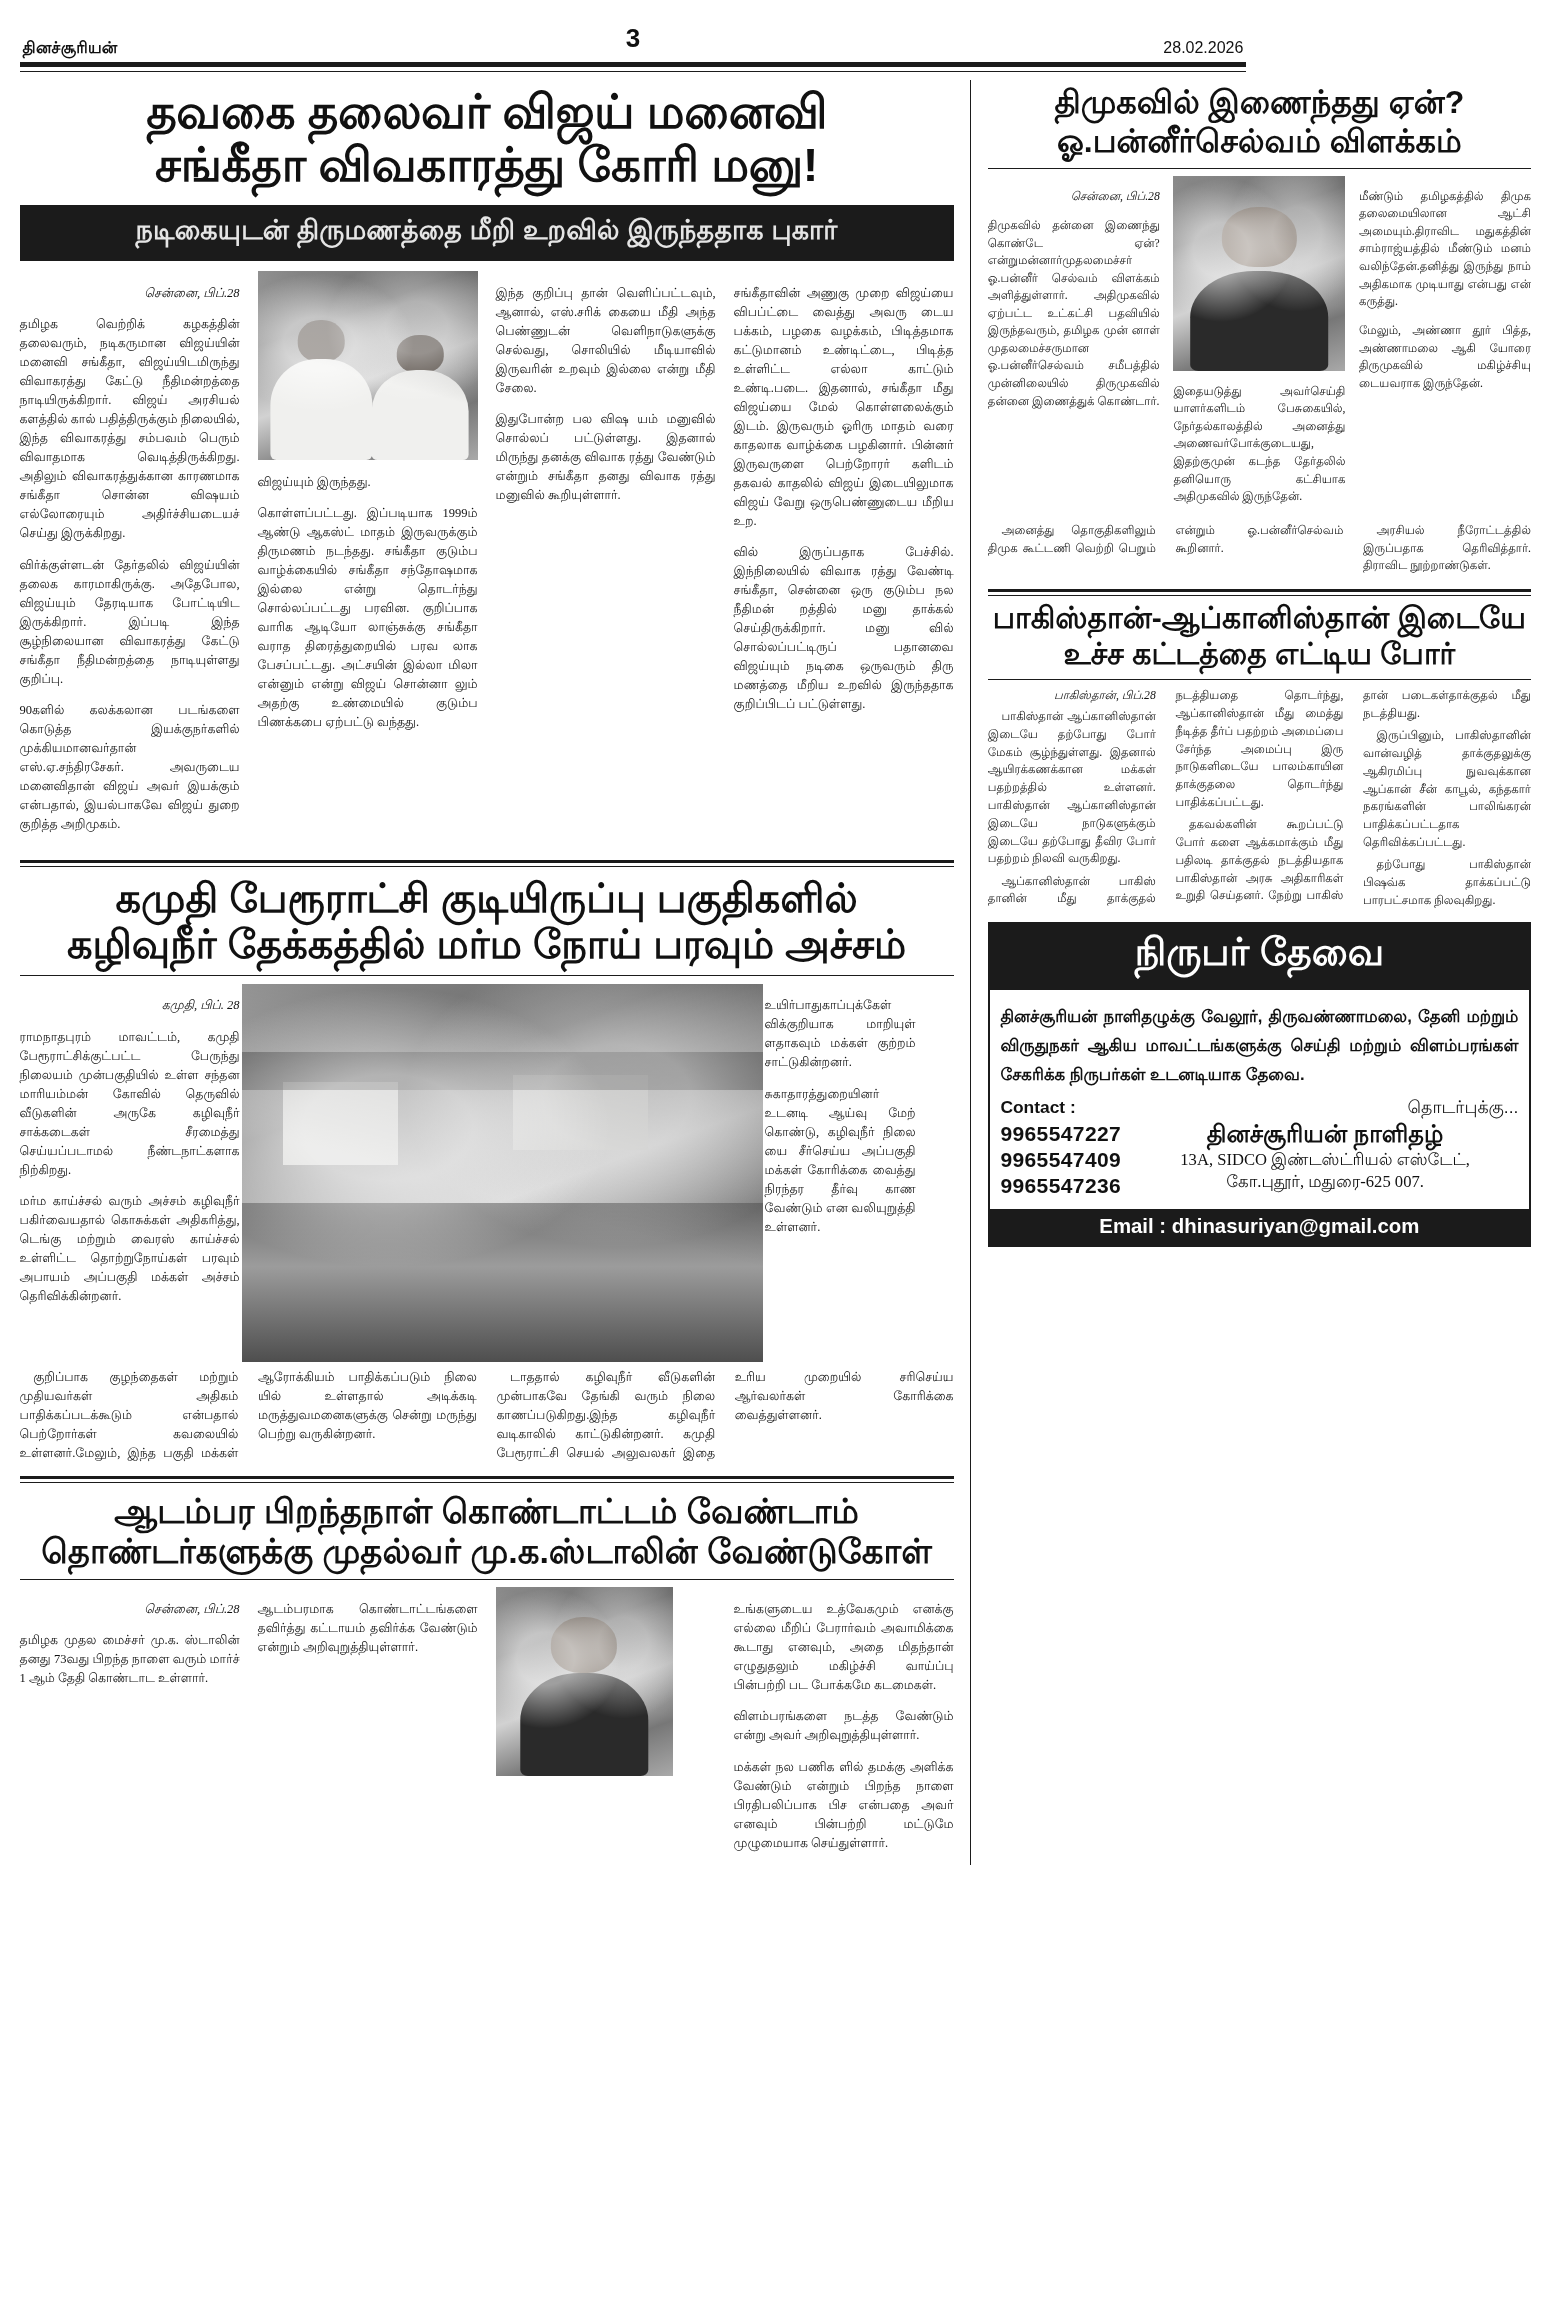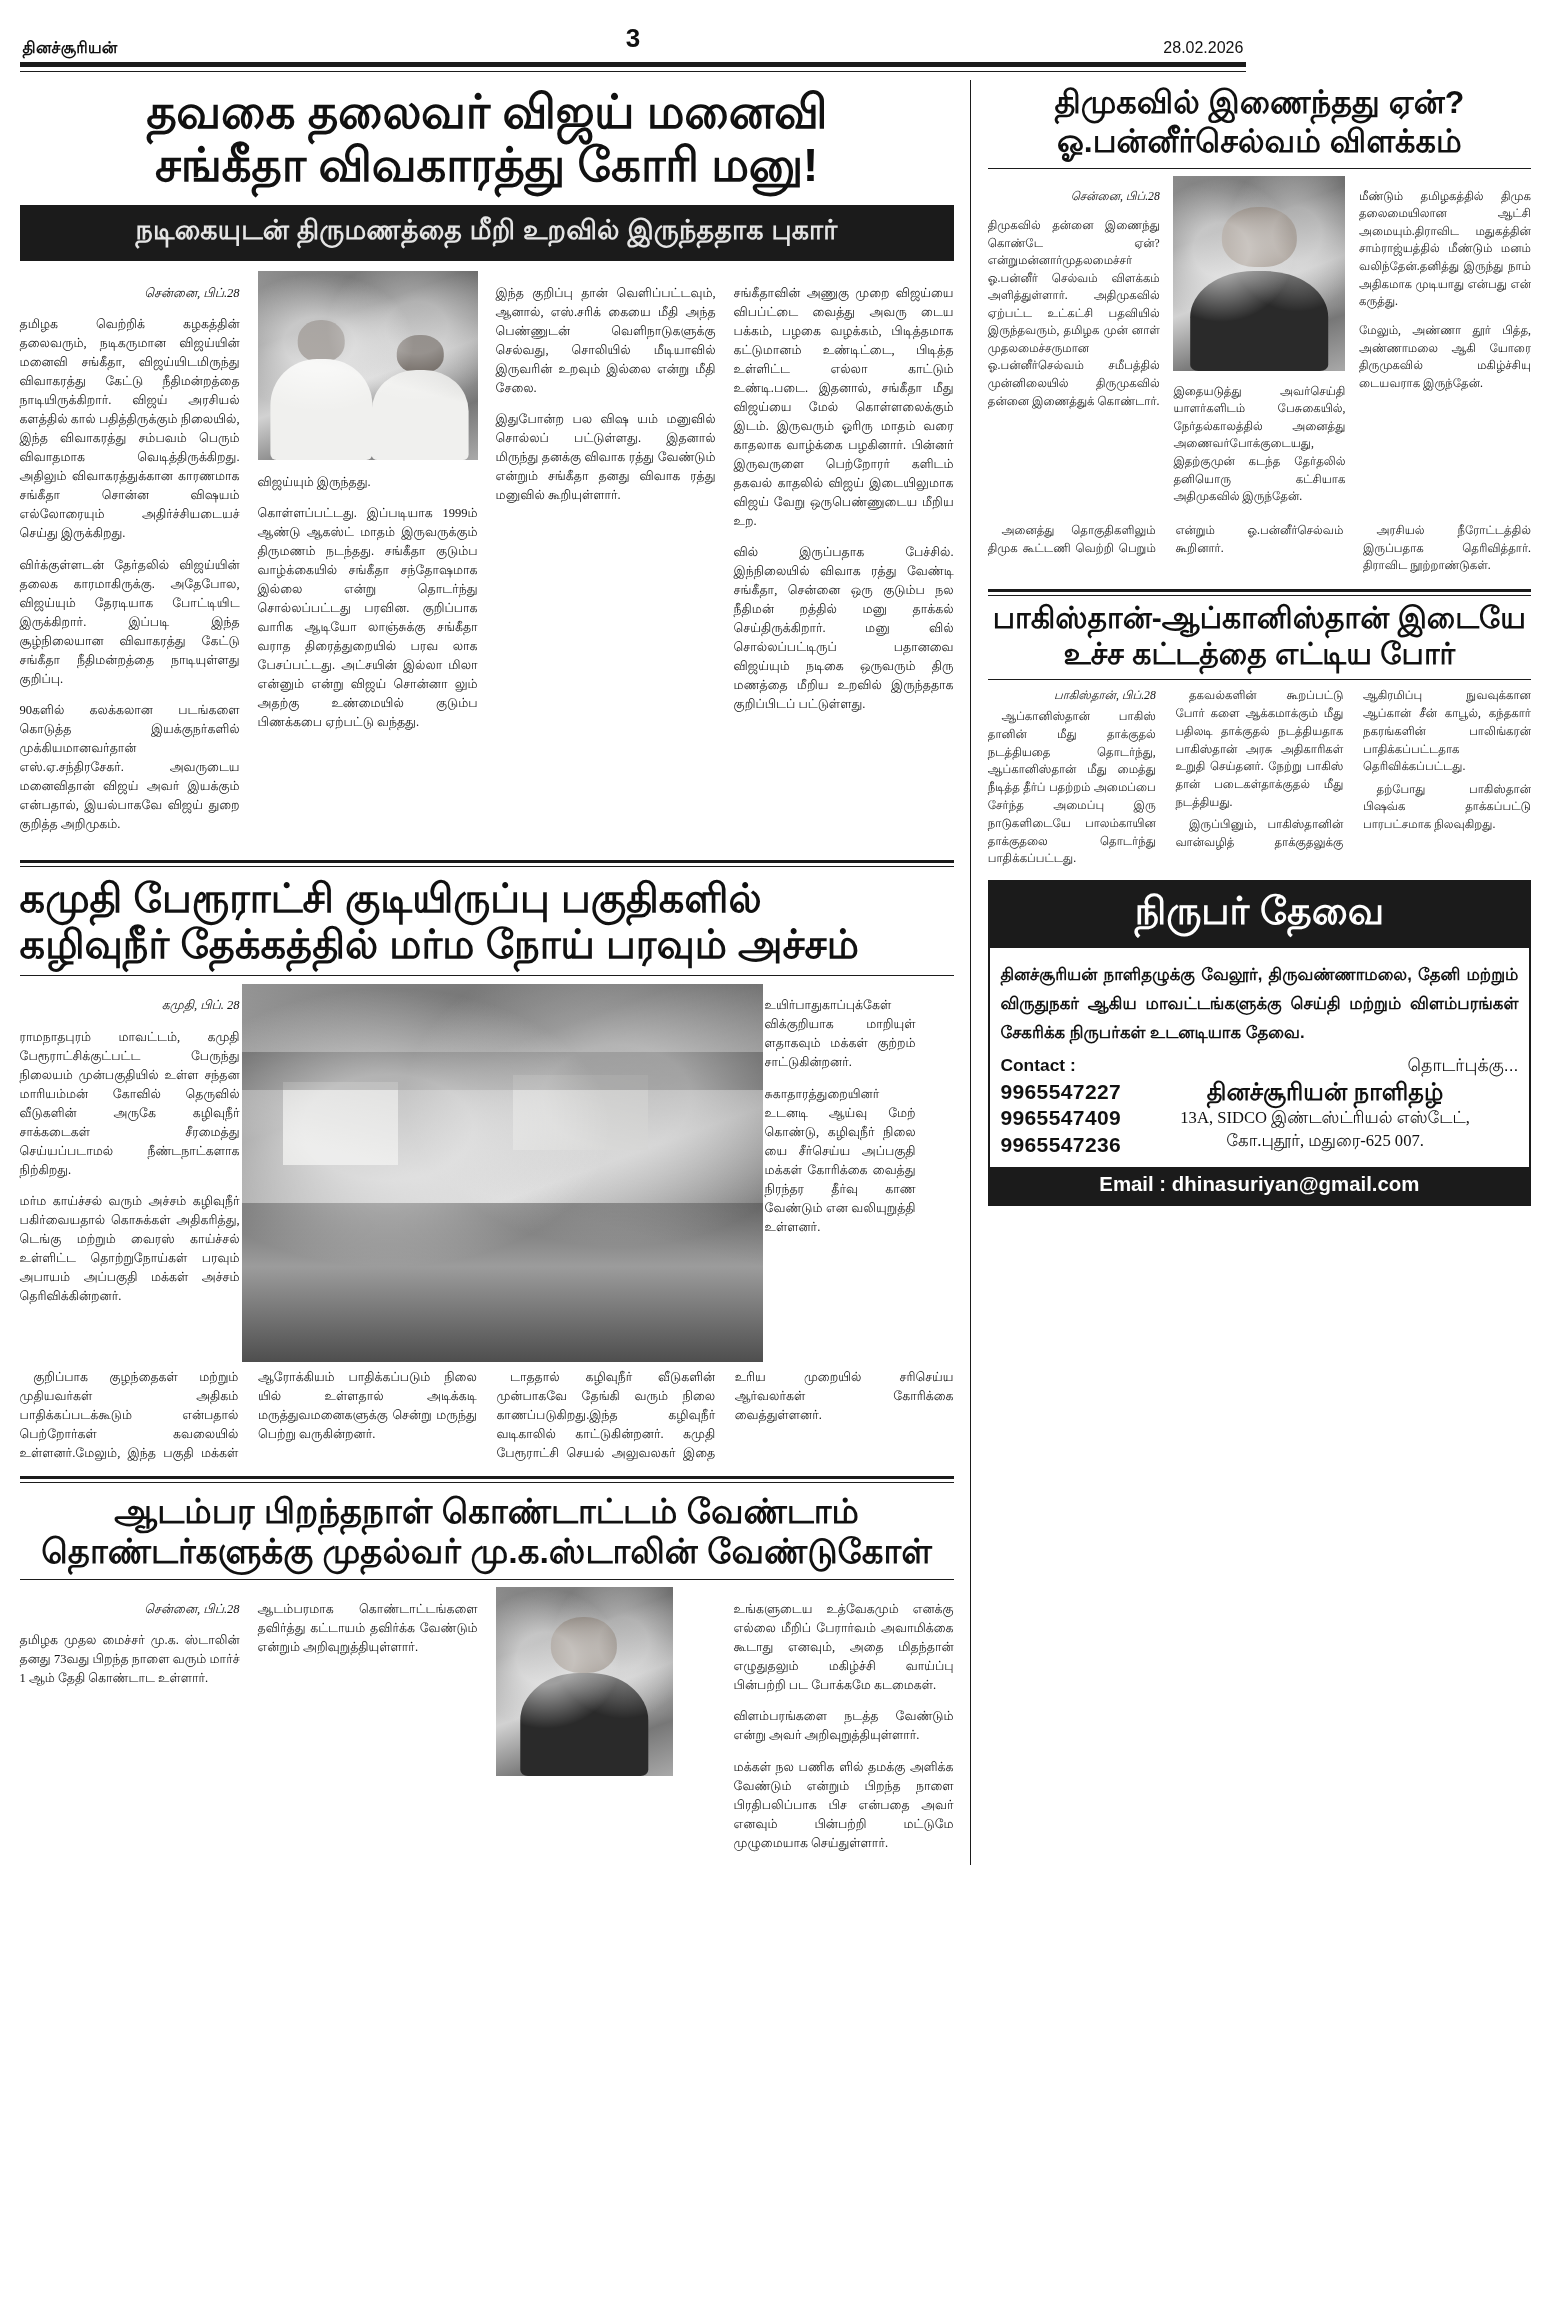--- a/index.html
+++ b/index.html
@@ -31,21 +31,21 @@
   }
   .hl-main div{white-space:nowrap;}
   .banner{
     background:#1b1b1b;color:#e5e5e5;text-align:center;font-weight:bold;
     font-size:27px;padding:9.8px 4.5px 11.3px 4.5px;margin-top:13.6px;letter-spacing:0.2px;
   }
   .hl-sec{
     text-align:center;font-weight:bold;line-height:1.2;font-size:32px;margin:3px 0 6px 0;
   }
   .hl-mid{
-    text-align:left;font-weight:bold;line-height:1.16;font-size:40px;margin:7.6px 0 4.5px 0;
+    text-align:center;font-weight:bold;line-height:1.16;font-size:40px;margin:7.6px 0 4.5px 0;
   }
   .hl-bottom{
     text-align:center;font-weight:bold;line-height:1.16;font-size:34px;margin:9px 0 6px 0;
   }
   .hl-war{
     text-align:center;font-weight:bold;line-height:1.18;font-size:30px;margin:4.5px 0 6px 0;
   }
 
   
   .cols{column-gap:19.6px;font-size:12.5px;line-height:1.52;text-align:justify;
@@ -274,20 +274,21 @@
 
       <div>
         <div class="hl-war">
           <div>பாகிஸ்தான்-ஆப்கானிஸ்தான் இடையே</div>
           <div>உச்ச கட்டத்தை எட்டிய போர்</div>
         </div>
         <div class="mini-rule"></div>
 
         <div class="cols c3" style="font-size:11.7px;">
           <p class="dateline">பாகிஸ்தான், பிப்.28</p>
+          <p>பாகிஸ்தான் ஆப்கானிஸ்தான் இடையே தற்போது போர் மேகம் சூழ்ந்துள்ளது. இதனால் ஆயிரக்கணக்கான மக்கள் பதற்றத்தில் உள்ளனர். பாகிஸ்தான் ஆப்கானிஸ்தான் இடையே நாடுகளுக்கும் இடையே தற்போது தீவிர போர் பதற்றம் நிலவி வருகிறது.</p>
           <p>ஆப்கானிஸ்தான் பாகிஸ் தானின் மீது தாக்குதல் நடத்தியதை தொடர்ந்து, ஆப்கானிஸ்தான் மீது மைத்து நீடித்த தீர்ப் பதற்றம் அமைப்பை சேர்ந்த அமைப்பு இரு நாடுகளிடையே பாலம்காயின தாக்குதலை தொடர்ந்து பாதிக்கப்பட்டது.</p>
           <p>தகவல்களின் கூறப்பட்டு போர் களை ஆக்கமாக்கும் மீது பதிலடி தாக்குதல் நடத்தியதாக பாகிஸ்தான் அரசு அதிகாரிகள் உறுதி செய்தனர். நேற்று பாகிஸ் தான் படைகள்தாக்குதல் மீது நடத்தியது.</p>
           <p>இருப்பினும், பாகிஸ்தானின் வான்வழித் தாக்குதலுக்கு ஆகிரமிப்பு நுவவுக்கான ஆப்கான் சீன் காபூல், கந்தகார் நகரங்களின் பாலிங்கரன் பாதிக்கப்பட்டதாக தெரிவிக்கப்பட்டது.</p>
           <p>தற்போது பாகிஸ்தான் பிஷவ்க தாக்கப்பட்டு பாரபட்சமாக நிலவுகிறது.</p>
         </div>
       </div>
 
       <div class="adbox">
         <div class="ad-title">நிருபர் தேவை</div>
         <div class="ad-body">தினச்சூரியன் நாளிதழுக்கு வேலூர், திருவண்ணாமலை, தேனி மற்றும் விருதுநகர் ஆகிய மாவட்டங்களுக்கு செய்தி மற்றும் விளம்பரங்கள் சேகரிக்க நிருபர்கள் உடனடியாக தேவை.</div>

